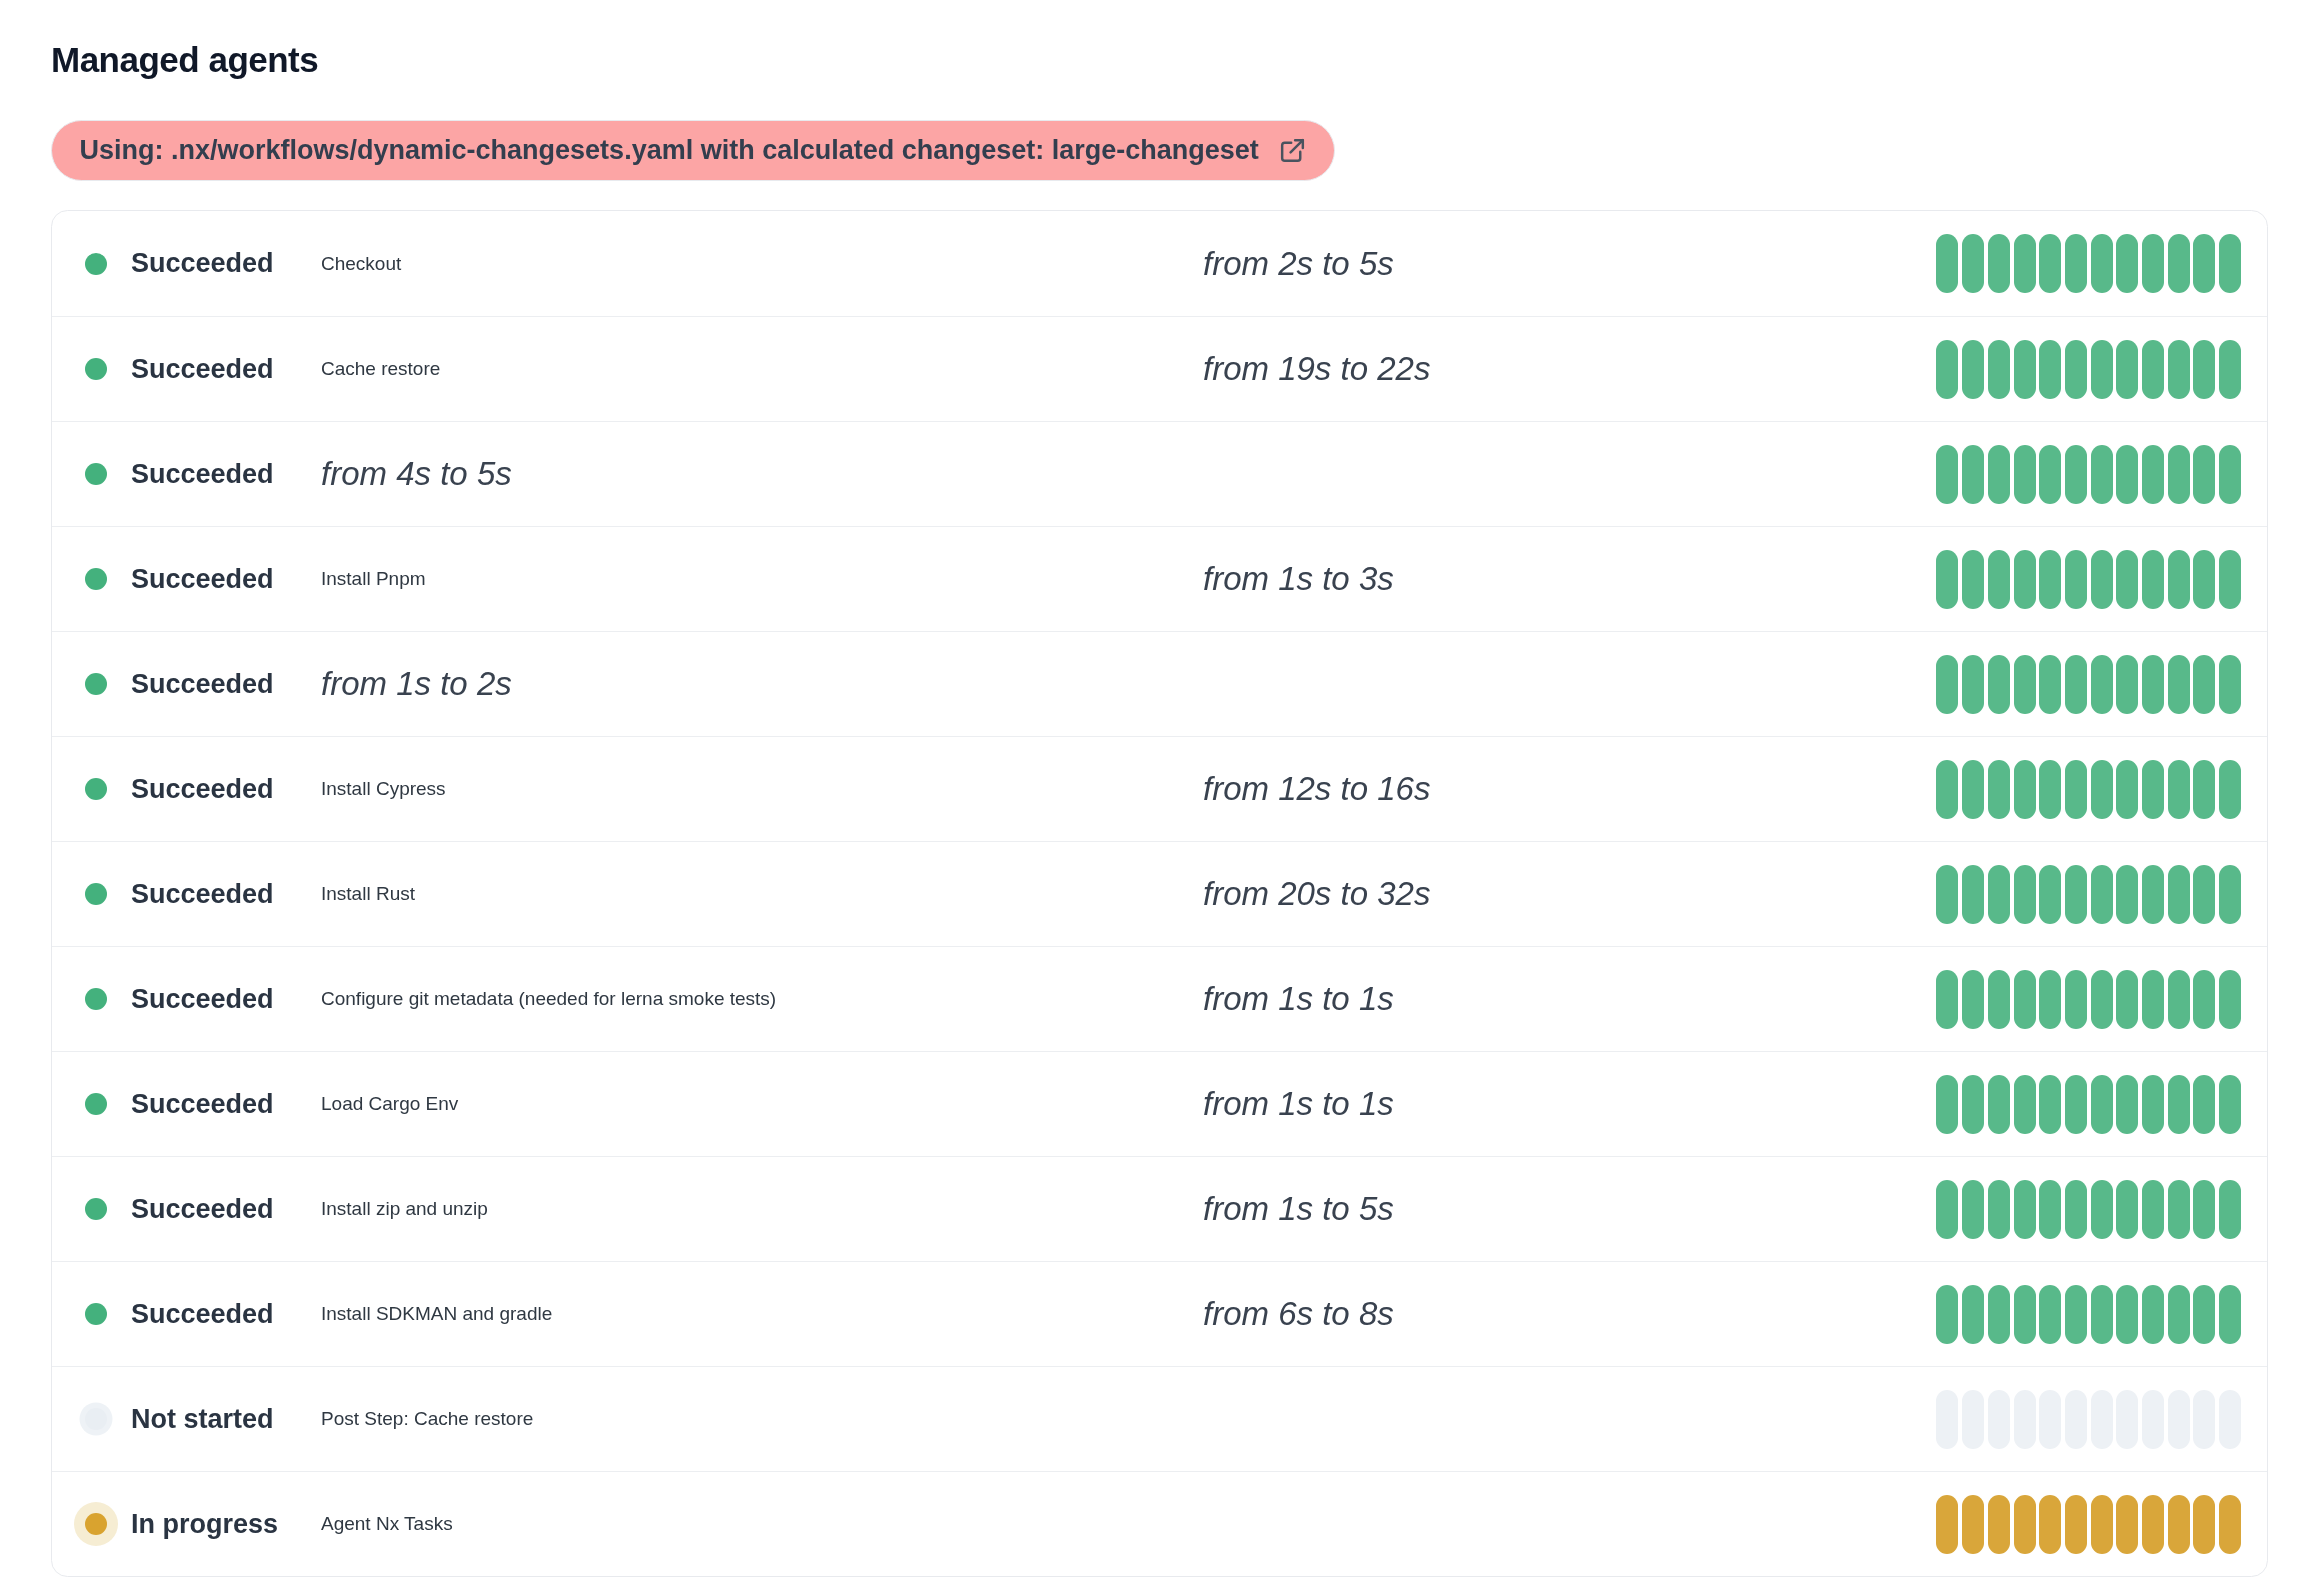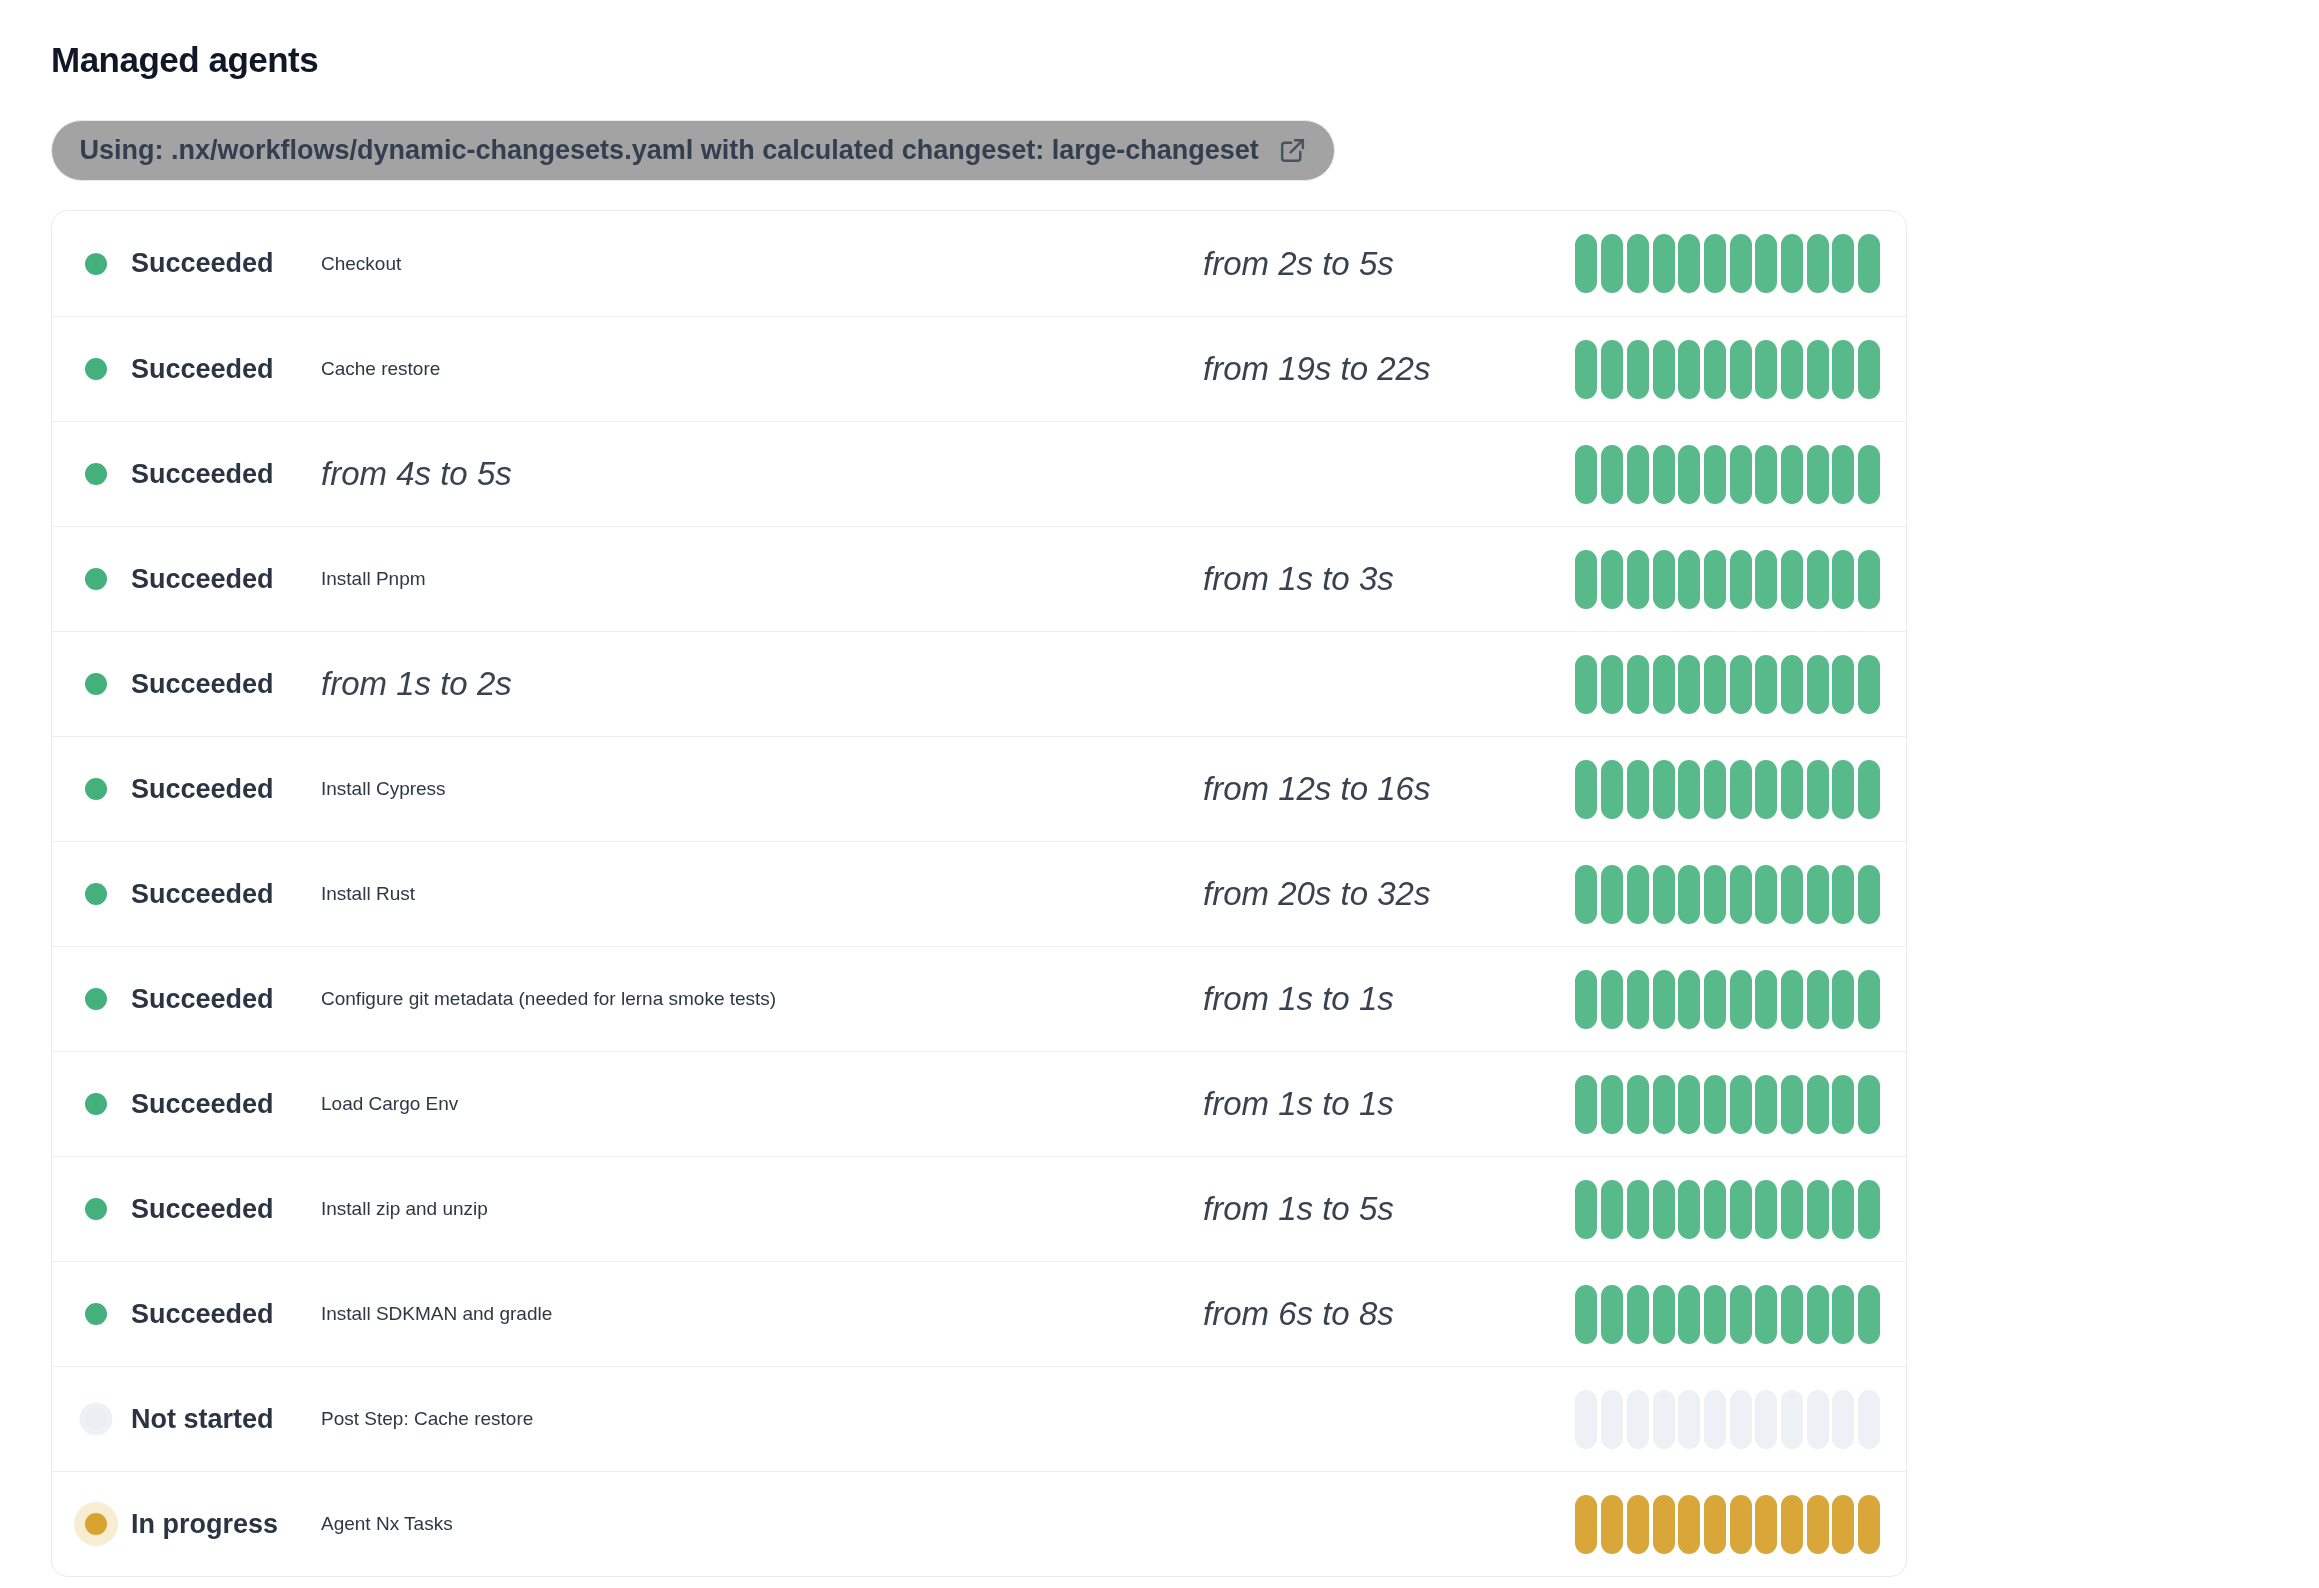--- a/index.html
+++ b/index.html
@@ -27,31 +27,31 @@
     align-items: center;
     gap: 18.4px;
     height: 59px;
     padding: 0 26px 0 27.5px;
     border: 1.8px solid var(--badge-border, #E8EAEE);
     border-radius: 31px;
     margin: 0 0 29px 0;
     font-size: 27px;
     font-weight: 600;
     color: var(--badge-text, #333E4E);
-    background: #a3a3a3;
+    background: #fca5a5;
     cursor: pointer;
   }
   .badge svg {
     width: 31px;
     height: 31px;
     stroke: #49535F;
     flex: none;
   }
   .panel {
-    width: 1856px;
+    width: 2217px;
     box-sizing: border-box;
     border: 1.8px solid var(--panel-border, #E8EAEE);
     border-radius: 16.5px;
     background: #fff;
     overflow: hidden;
   }
   .row {
     display: flex;
     align-items: center;
     height: 105px;

